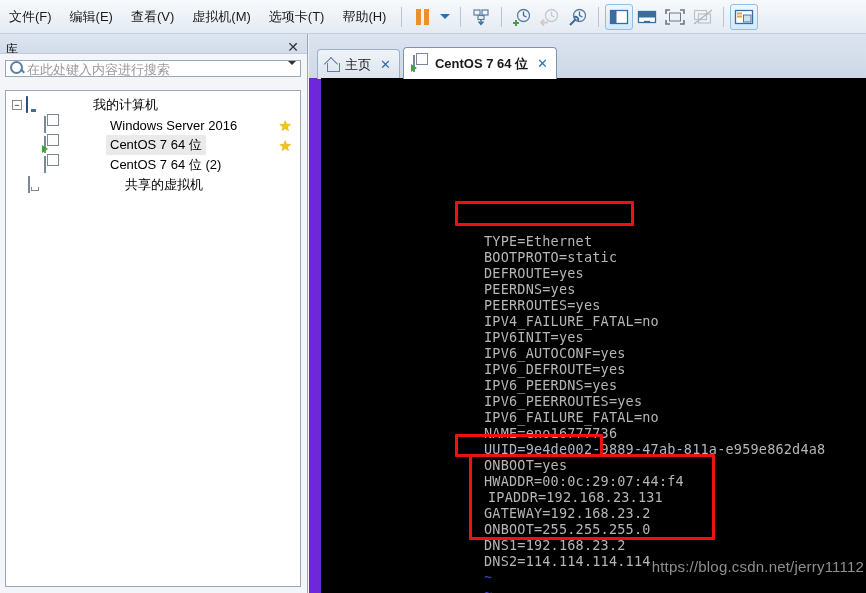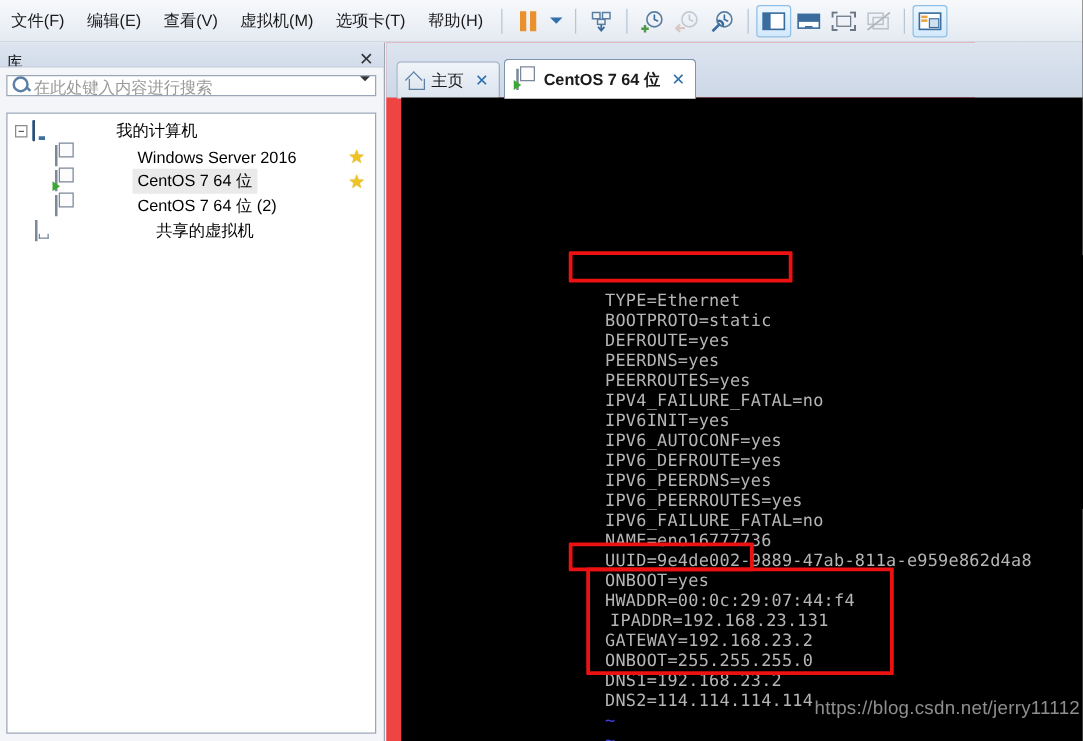--- a/index.html
+++ b/index.html
@@ -145,21 +145,21 @@
     margin: 2px 0 0 2px; position: relative;
   }
   .ico-shared::after {
     content:''; position:absolute; left:2px; top:10px; width:6px; height:3px;
     border:1px solid #7b8899; border-top:none;
   }
 
   
   #right-pane {
     position: absolute; left: 309px; top: 34px; width: 471px; height: 559px;
-    background: #ef4444;
+    background: #6d28d9;
   }
   #tabstrip {
     position: absolute; left: 0; top: 0; width: 557px; height: 44px;
     background: linear-gradient(to bottom,#dce4ef,#cdd8e7);
     display: flex; align-items: flex-end; padding-left: 8px;
   }
   .tab {
     height: 30px; display: flex; align-items: center; gap: 5px;
     padding: 0 8px 0 8px; border: 1px solid #9fb0c4;
     border-bottom: none; border-radius: 4px 4px 0 0;

